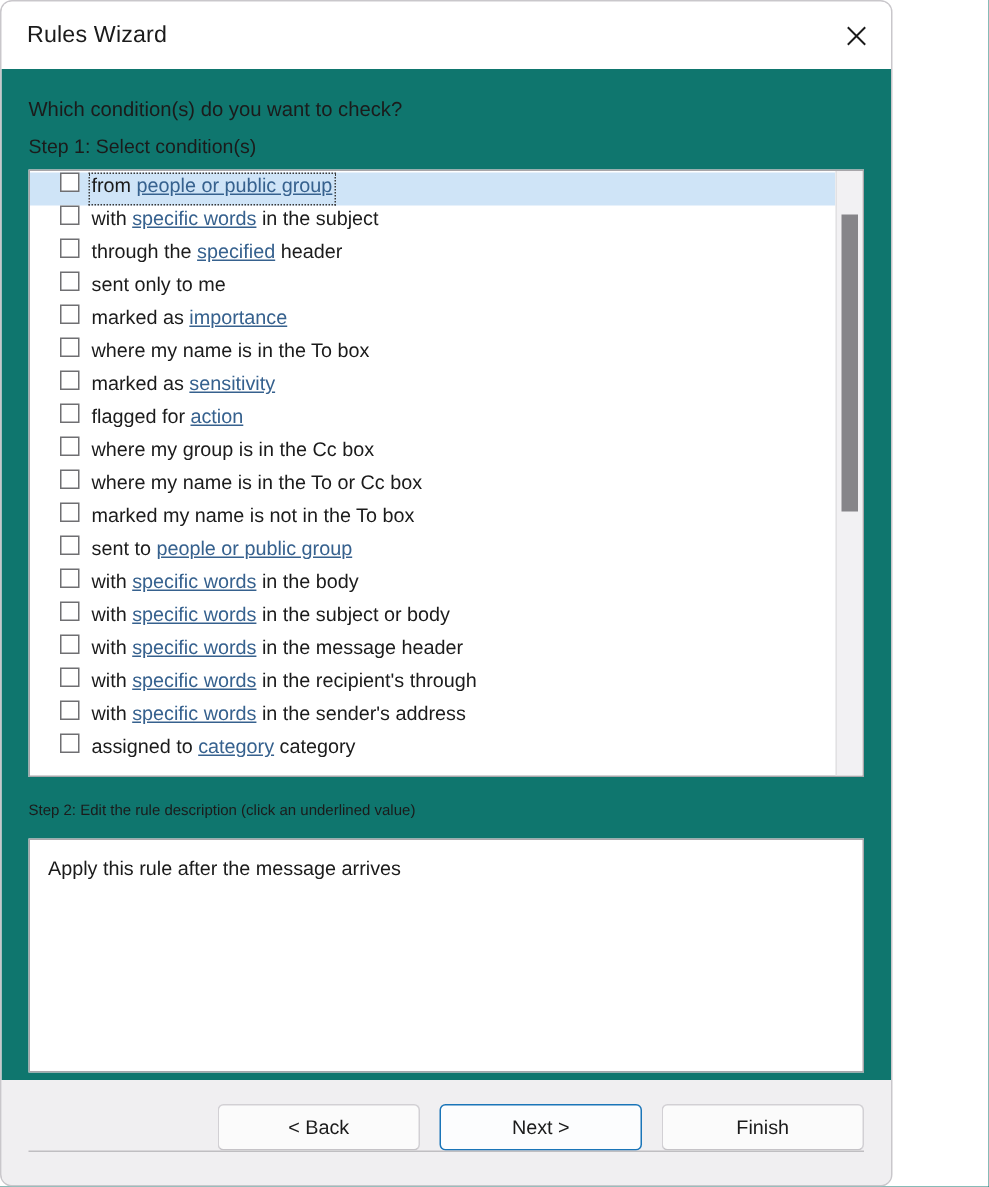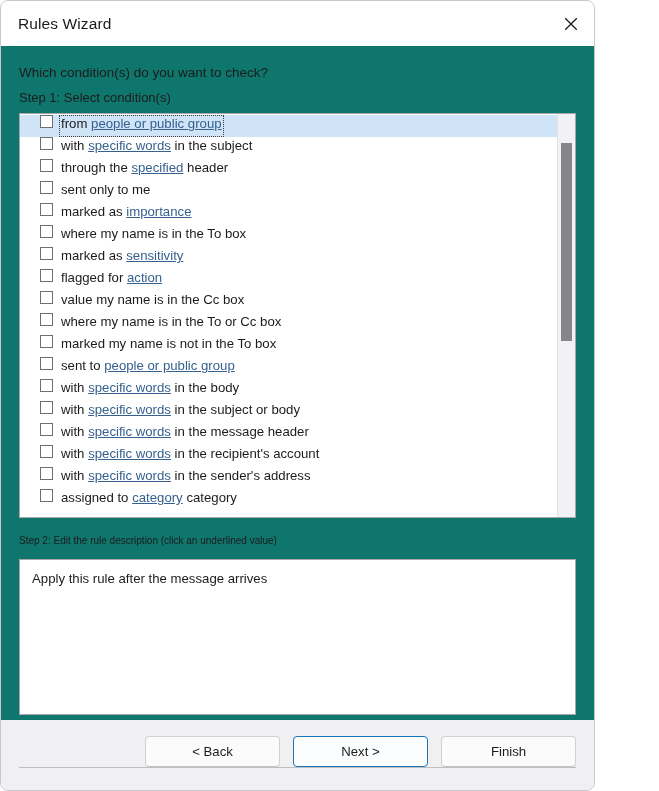--- a/index.html
+++ b/index.html
@@ -263,21 +263,21 @@
           <div class="cond-row">
             <div class="cbox"></div>
             <div class="cond-label"><span>marked as </span><span class="lnk">sensitivity</span></div>
           </div>
           <div class="cond-row">
             <div class="cbox"></div>
             <div class="cond-label"><span>flagged for </span><span class="lnk">action</span></div>
           </div>
           <div class="cond-row">
             <div class="cbox"></div>
-            <div class="cond-label"><span>value my name is in the Cc box</span></div>
+            <div class="cond-label"><span>where my group is in the Cc box</span></div>
           </div>
           <div class="cond-row">
             <div class="cbox"></div>
             <div class="cond-label"><span>where my name is in the To or Cc box</span></div>
           </div>
           <div class="cond-row">
             <div class="cbox"></div>
             <div class="cond-label"><span>marked my name is not in the To box</span></div>
           </div>
           <div class="cond-row">
@@ -291,21 +291,21 @@
           <div class="cond-row">
             <div class="cbox"></div>
             <div class="cond-label"><span>with </span><span class="lnk">specific words</span><span> in the subject or body</span></div>
           </div>
           <div class="cond-row">
             <div class="cbox"></div>
             <div class="cond-label"><span>with </span><span class="lnk">specific words</span><span> in the message header</span></div>
           </div>
           <div class="cond-row">
             <div class="cbox"></div>
-            <div class="cond-label"><span>with </span><span class="lnk">specific words</span><span> in the recipient's account</span></div>
+            <div class="cond-label"><span>with </span><span class="lnk">specific words</span><span> in the recipient's through</span></div>
           </div>
           <div class="cond-row">
             <div class="cbox"></div>
             <div class="cond-label"><span>with </span><span class="lnk">specific words</span><span> in the sender's address</span></div>
           </div>
           <div class="cond-row">
             <div class="cbox"></div>
             <div class="cond-label"><span>assigned to </span><span class="lnk">category</span><span> category</span></div>
           </div>
         </div>

